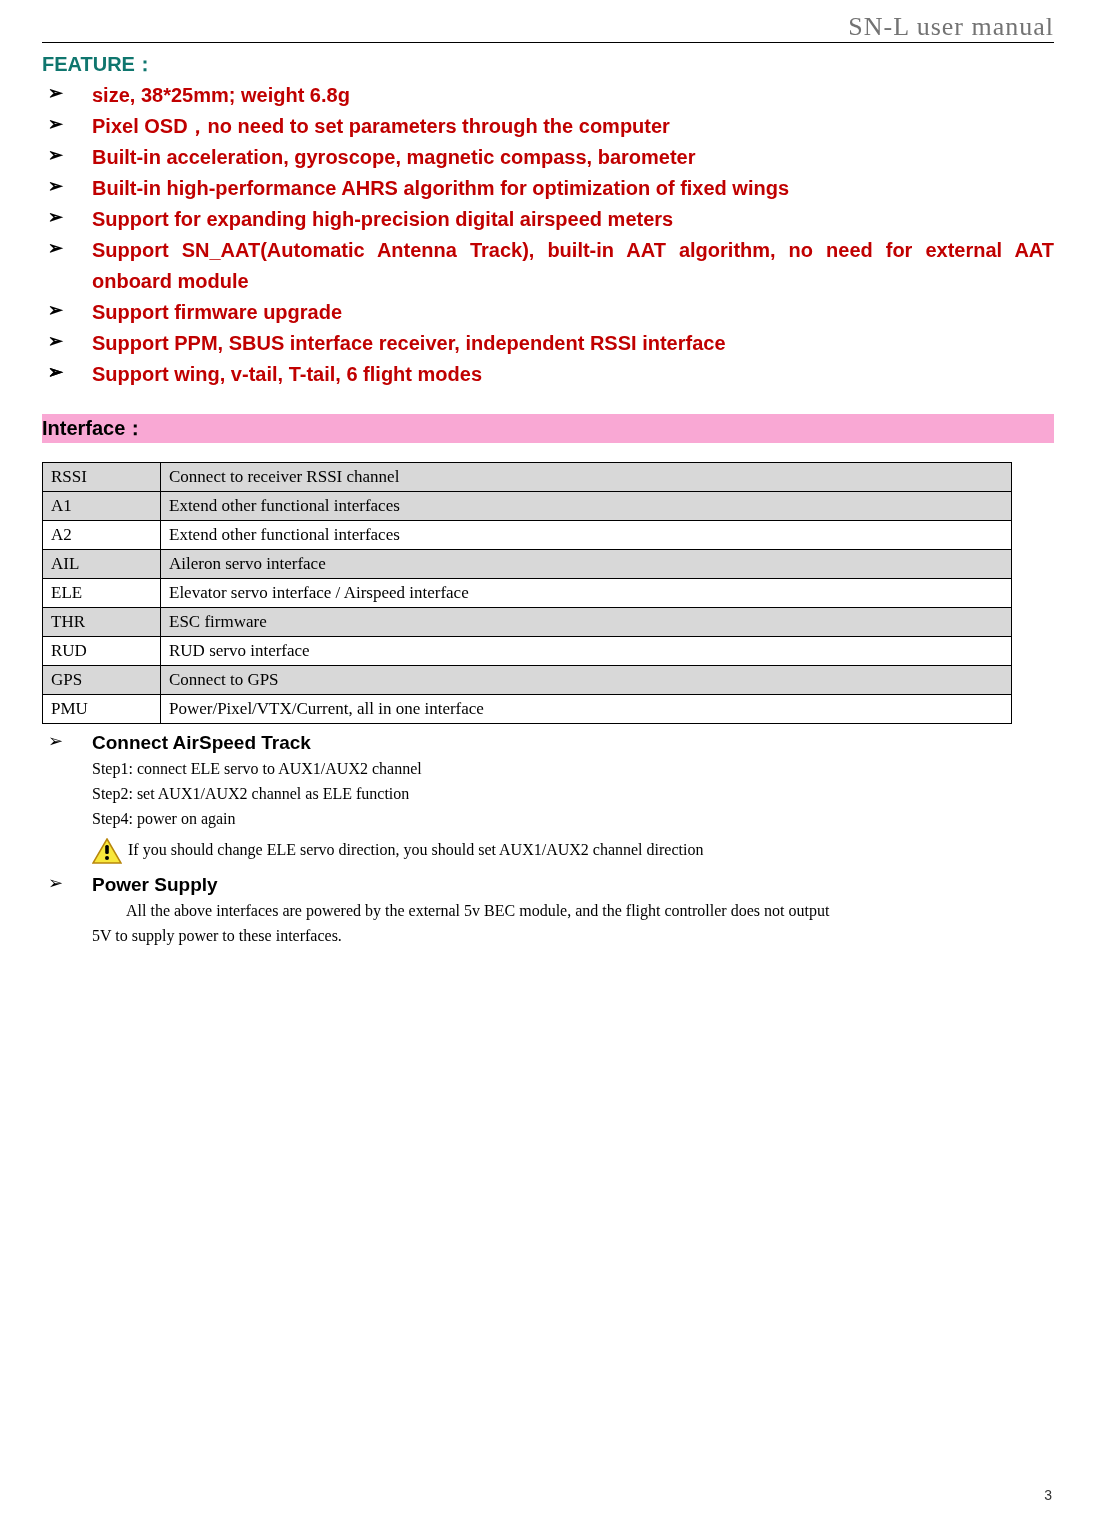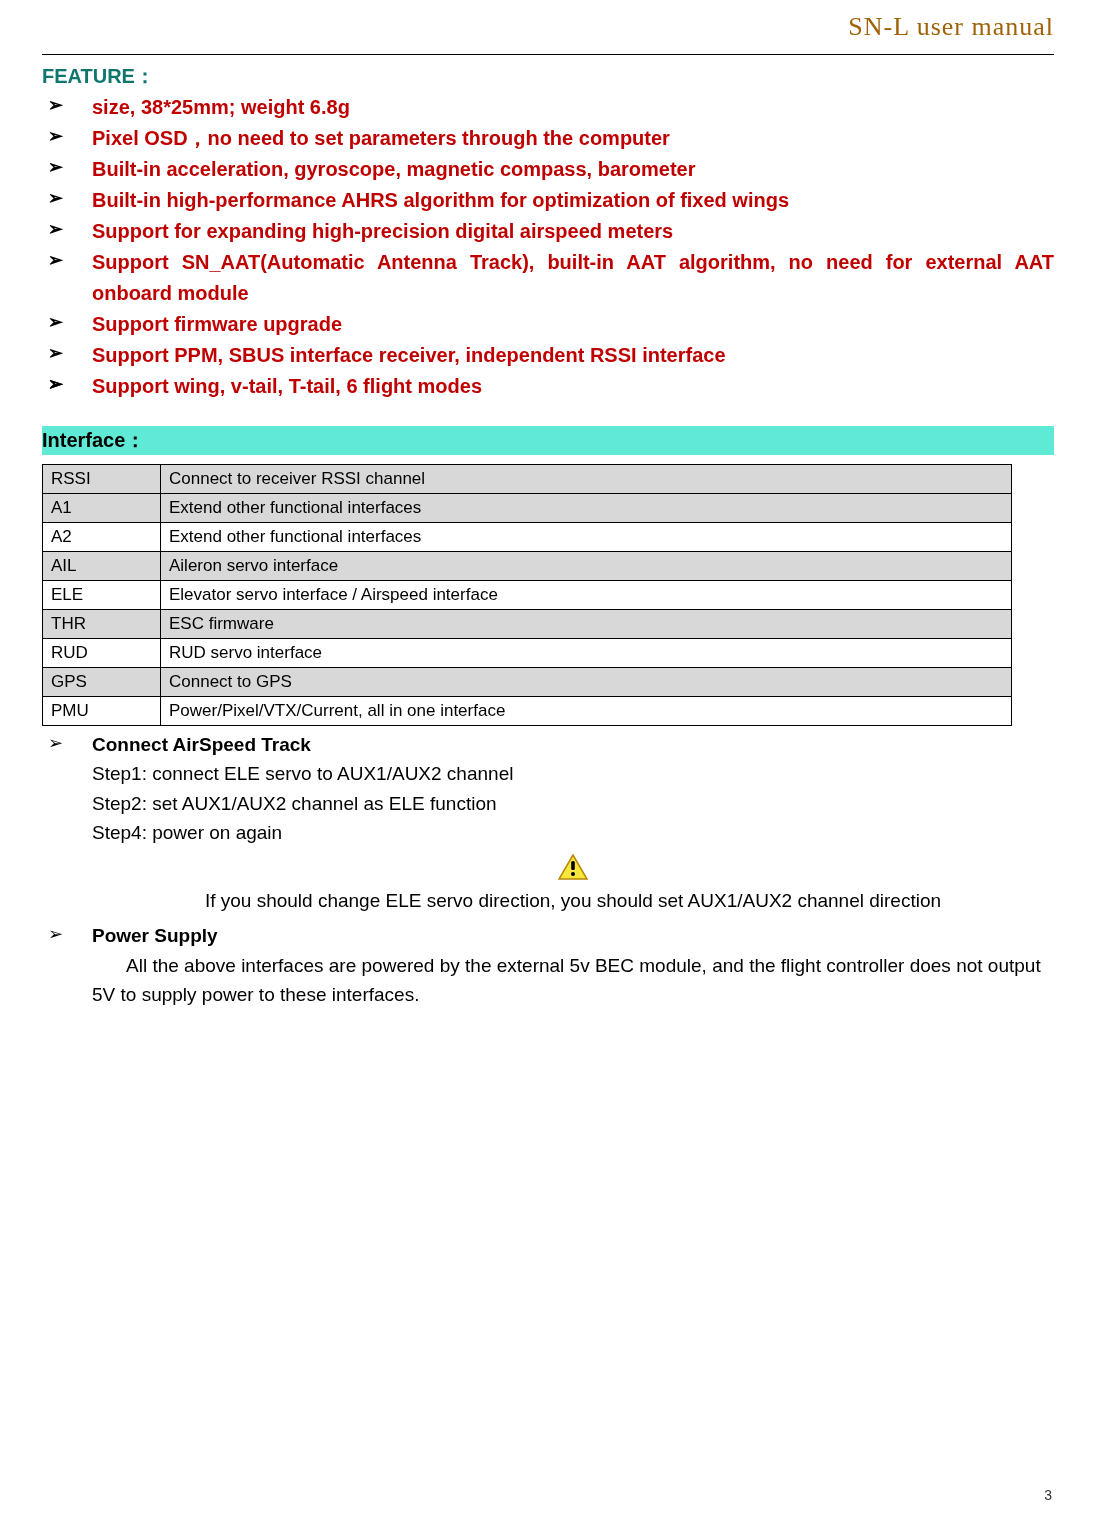--- a/index.html
+++ b/index.html
@@ -8,24 +8,24 @@
       background: #fff;
       width: 1096px;
       height: 1521px;
       padding: 0 42px;
       position: relative;
       color: #000;
     }
     .header {
       text-align: right;
       padding-top: 12px;
-      padding-bottom: 12px;
+      padding-bottom: 0;
       border-bottom: 1.5px solid #000;
       font-family: "Comic Sans MS", "Segoe UI", cursive;
-      color: #a16207;
+      color: #737373;
       font-size: 26px;
       letter-spacing: 1px;
     }
     .section-title {
       color: #0f766e;
       font-weight: bold;
       font-size: 20px;
       margin-top: 8px;
       margin-bottom: 2px;
     }
@@ -44,35 +44,35 @@
     ul.feature-list li .bullet {
       position: absolute;
       left: 6px;
       top: 0;
       color: #000;
       font-size: 18px;
     }
     .feature-justify { text-align: justify; }
     .sub-header {
       font-weight: bold;
-      background: #5eead4;
+      background: #f9a8d4;
       font-size: 20px;
       padding: 1px 0;
-      margin-bottom: 9px;
+      margin-bottom: 19px;
     }
     table.iface {
       width: 970px;
       border-collapse: collapse;
       margin-bottom: 4px;
     }
     table.iface td {
       border: 1px solid #000;
       padding: 3px 8px;
       font-size: 17px;
-      font-family: Liberation Sans, sans-serif;
+      font-family: Liberation Serif, serif;
       height: 29px;
     }
     table.iface td.label { width: 118px; }
     table.iface tr.shaded td { background: #d8d8d8; }
     ul.body-list { list-style: none; }
     ul.body-list > li {
       position: relative;
       padding-left: 50px;
       font-size: 19px;
       line-height: 1.55;
@@ -83,24 +83,25 @@
       top: 0;
       color: #000;
       font-size: 18px;
     }
     ul.body-list > li .li-title {
       font-weight: bold;
       font-family: Arial, sans-serif;
       font-size: 19px;
     }
     .step-line, .body-text {
-      font-size: 19px;
+      font-size: 16px;
       line-height: 1.55;
+      font-family: Liberation Serif, serif;
     }
-    .warn-row { display: flex; align-items: center; gap: 6px; margin: 6px 0; flex-direction: column; }
+    .warn-row { display: flex; align-items: center; gap: 6px; margin: 6px 0; }
     .warn-icon { width: 30px; height: 26px; }
     .indent { text-indent: 34px; }
     .page-num {
       position: absolute;
       bottom: 18px;
       right: 44px;
       font-size: 14px;
       color: #333;
     }
   </style>

